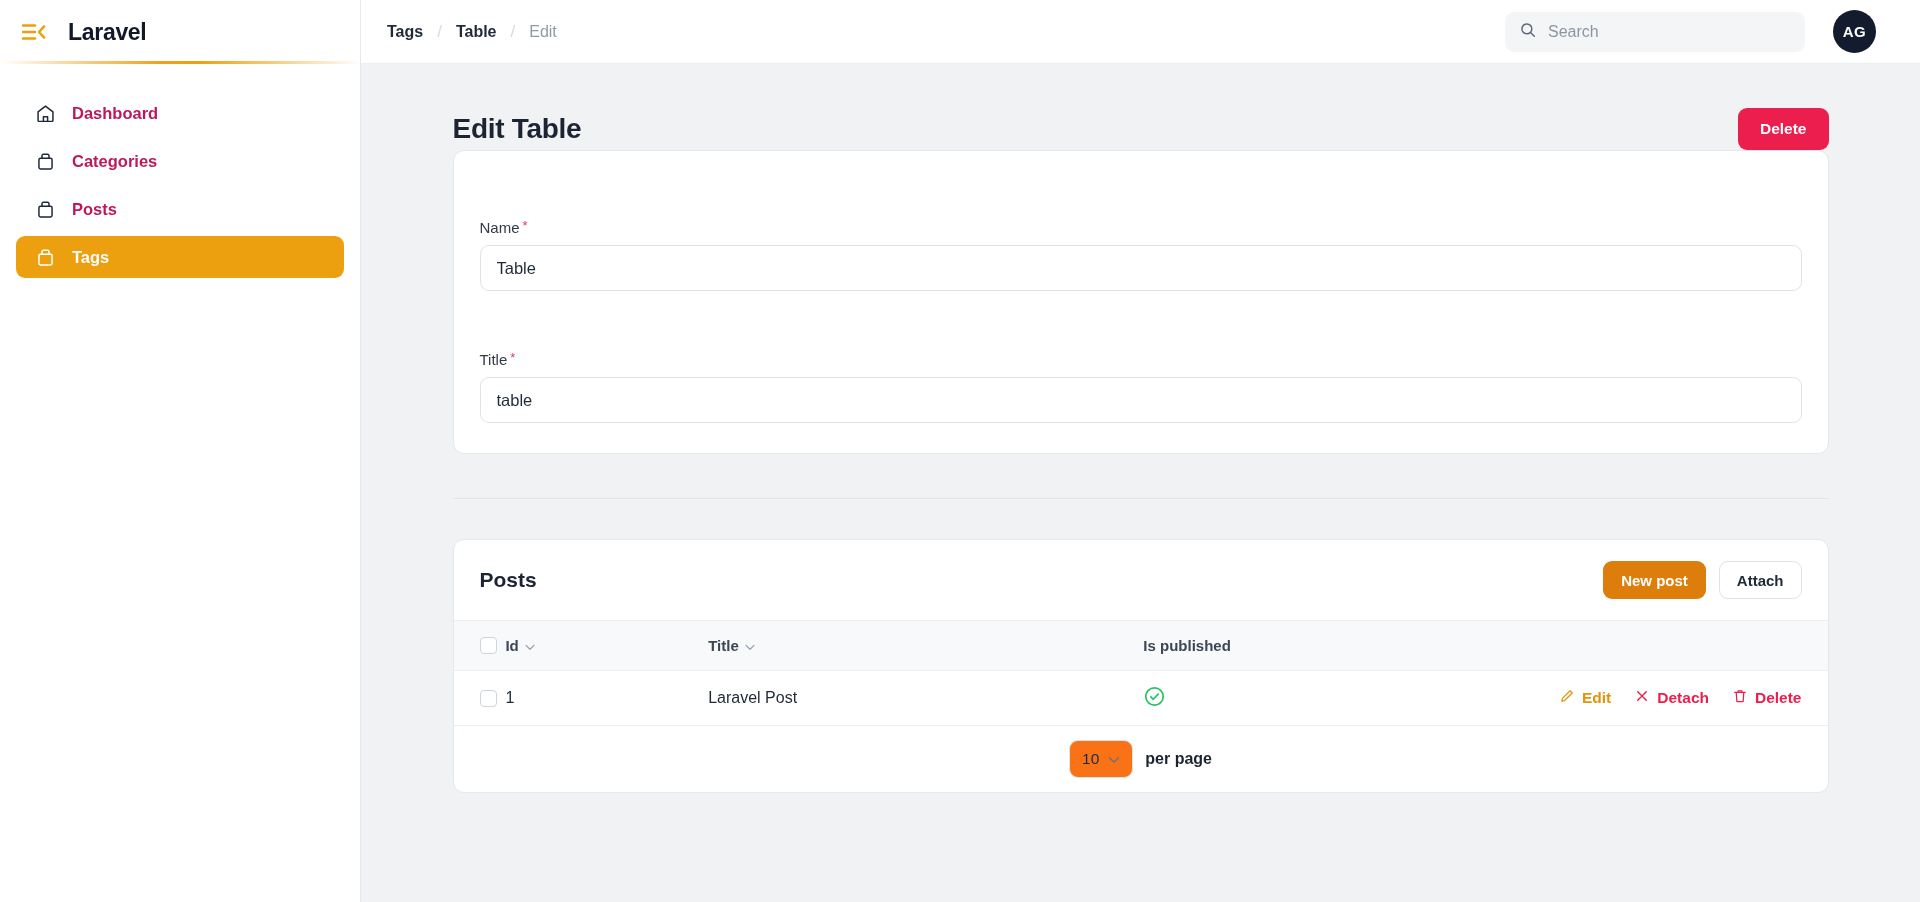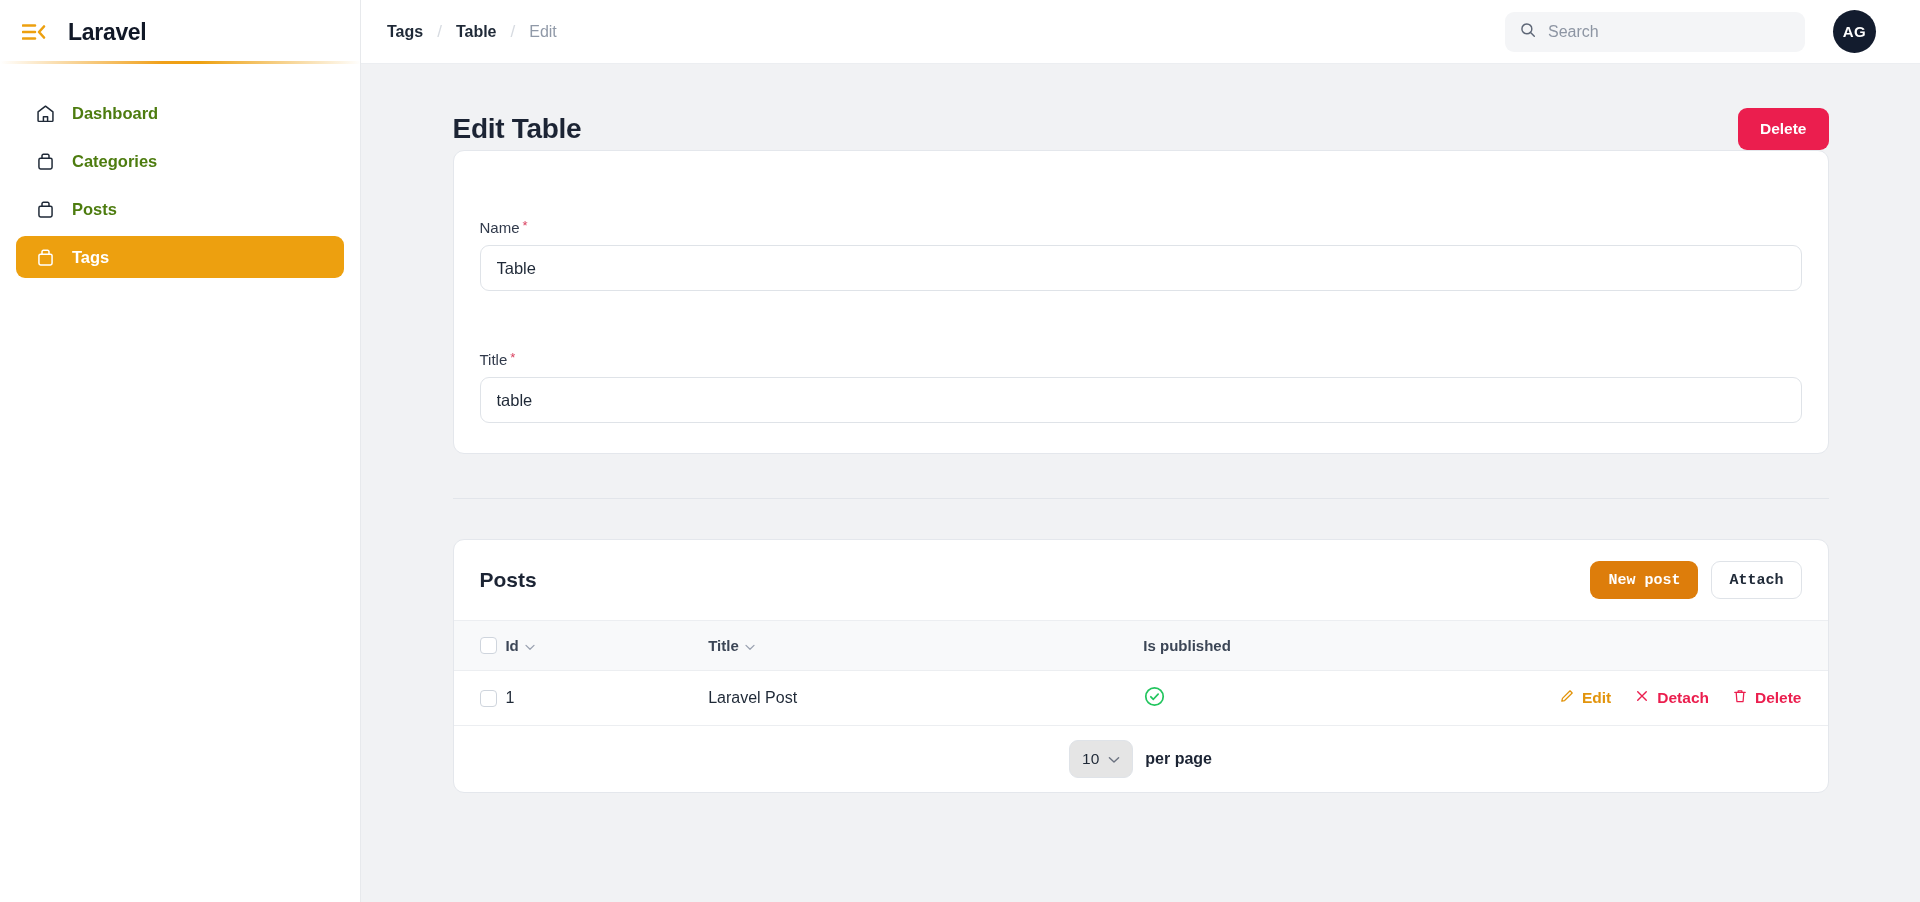--- a/index.html
+++ b/index.html
@@ -41,21 +41,21 @@
     position: absolute; left: 0; bottom: 0;
     width: 361px; height: 3px;
     background: linear-gradient(to right, rgba(245,158,11,0) 0%, #f0a01a 45%, #eda00f 55%, rgba(245,158,11,0) 100%);
   }
   .nav { padding: 28px 16px 0 16px; display: flex; flex-direction: column; gap: 6px; }
   .nav-item {
     display: flex; align-items: center; gap: 16px;
     height: 42px;
     padding: 0 18px;
     border-radius: 9px;
-    color: #4d7c0f;
+    color: #be185d;
     font-size: 16.5px; font-weight: 600;
     cursor: pointer;
     text-decoration: none;
   }
   .nav-item.active { background: #eda00f; color: #ffffff; }
   .nav-icon { width: 22px; height: 22px; display: flex; align-items: center; justify-content: center; flex: 0 0 22px; }
 
   
   .main { flex: 1 1 auto; display: flex; flex-direction: column; height: 902px; background: #f1f2f4; }
   .topbar {
@@ -136,21 +136,21 @@
   .form-actions { display: flex; gap: 18px; padding: 28px 0 0 0; }
 
   .section-divider { height: 1px; background: #e2e5ea; margin: 44px 0 40px 0; }
 
   .panel-head {
     display: flex; align-items: center;
     padding: 21px 26px;
   }
   .panel-title { font-size: 21px; font-weight: 700; color: #1c2434; }
   .panel-actions { margin-left: auto; display: flex; gap: 13px; }
-  .btn-sm { height: 38px; padding: 0 17px; font-size: 15px; font-family: Liberation Mono, monospace; }
+  .btn-sm { height: 38px; padding: 0 17px; font-size: 15px; }
 
   table { width: 100%; border-collapse: collapse; }
   thead tr { background: #f8f9fa; border-top: 1px solid #eceef1; border-bottom: 1px solid #eceef1; }
   th {
     text-align: left; font-size: 15px; font-weight: 600; color: #3c4656;
     padding: 14px 0; height: 50px; vertical-align: middle;
   }
   td { padding: 0; height: 55px; font-size: 16px; color: #1f2937; vertical-align: middle; }
   tbody tr { border-bottom: 1px solid #eceef1; }
   .col-check { width: 52px; padding-left: 26px; }
@@ -174,21 +174,21 @@
   .act-detach { color: #eb1e4e; }
   .act-delete { color: #eb1e4e; }
 
   .table-footer {
     display: flex; align-items: center; justify-content: center;
     gap: 12px; height: 66px; border-top: 0;
   }
   .per-page-select {
     height: 38px; min-width: 62px;
     border: 1px solid #dfe3e8; border-radius: 9px;
-    background: #e5e5e5; display: inline-flex; align-items: center;
+    background: #f97316; display: inline-flex; align-items: center;
     gap: 9px; padding: 0 12px; cursor: pointer;
     font-size: 15.5px; color: #1f2937; font-weight: 500;
   }
   .per-page-label { font-size: 16px; font-weight: 700; color: #1c2434; }
 </style>
 </head>
 <body>
 
 <div class="app">
 

